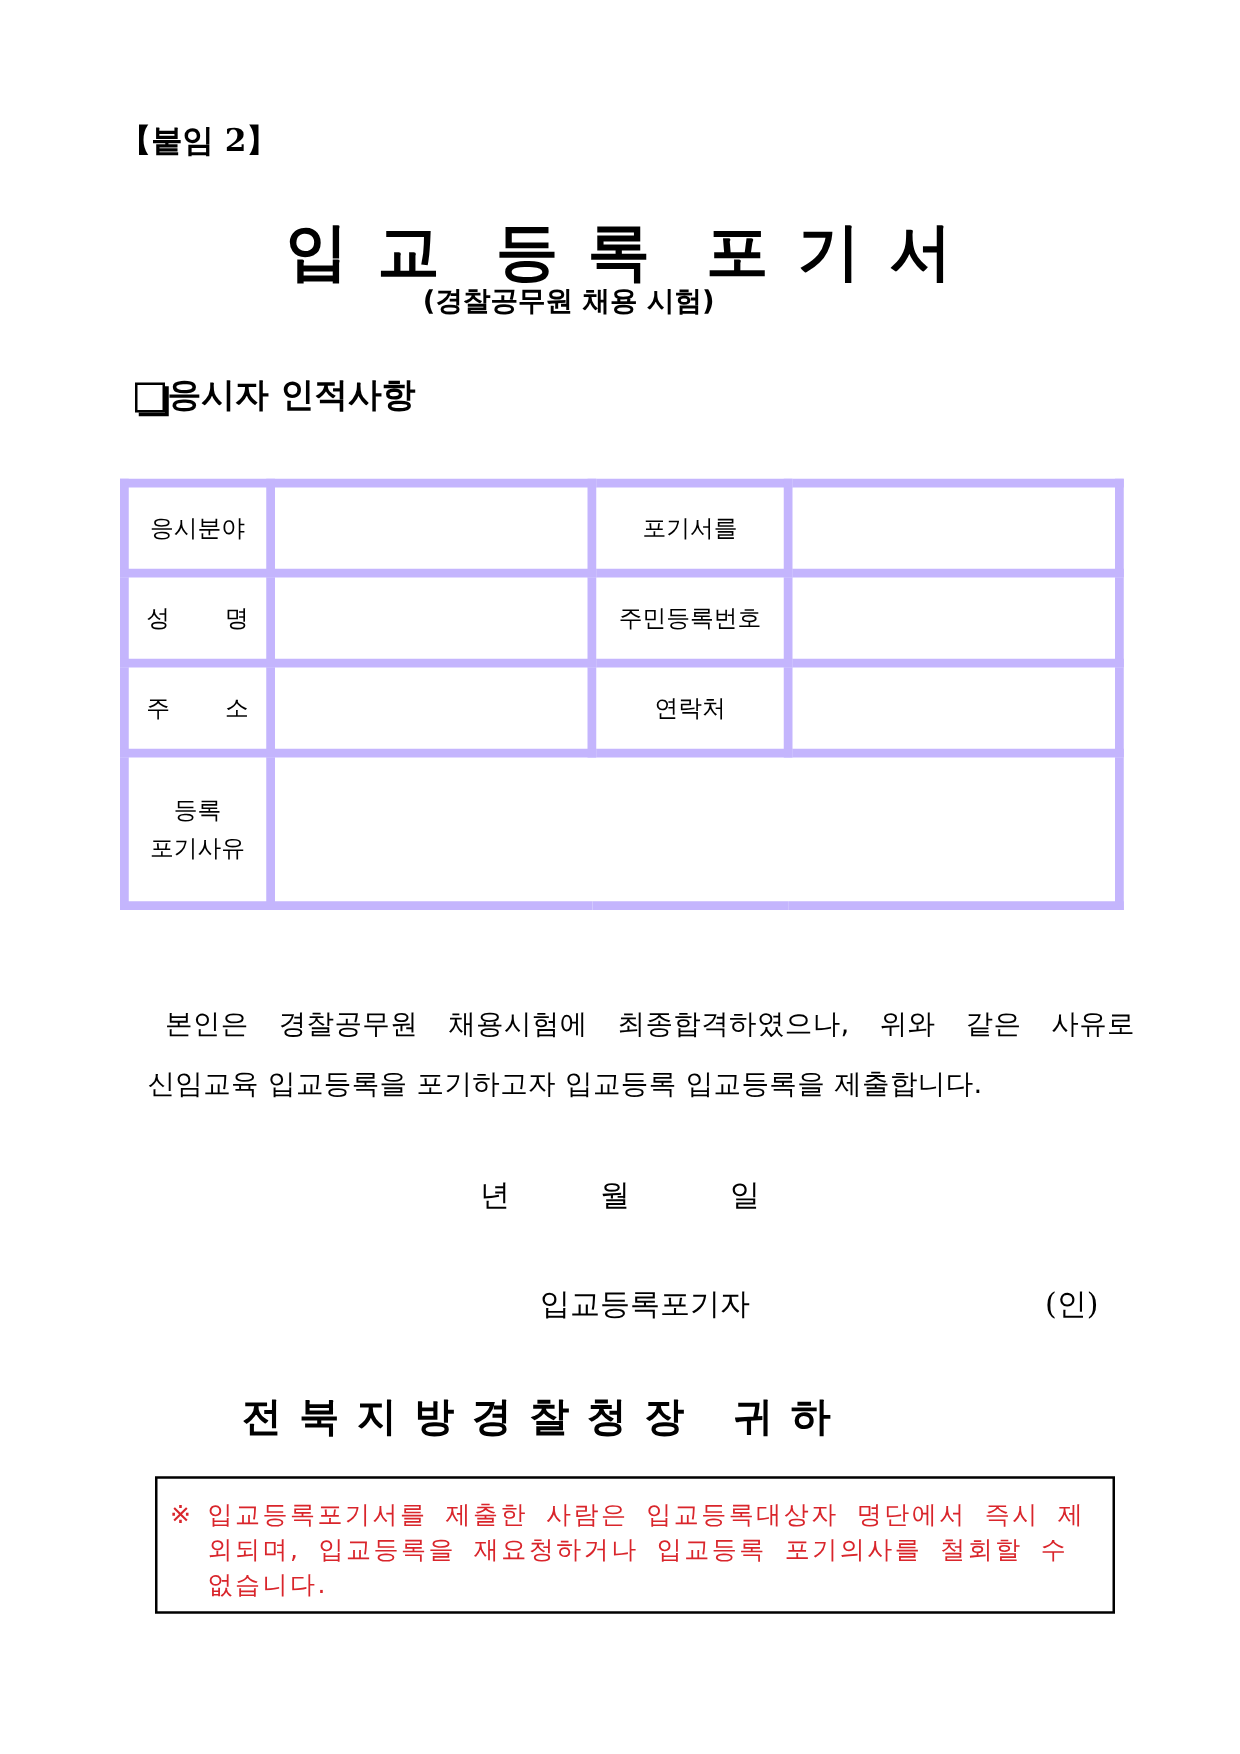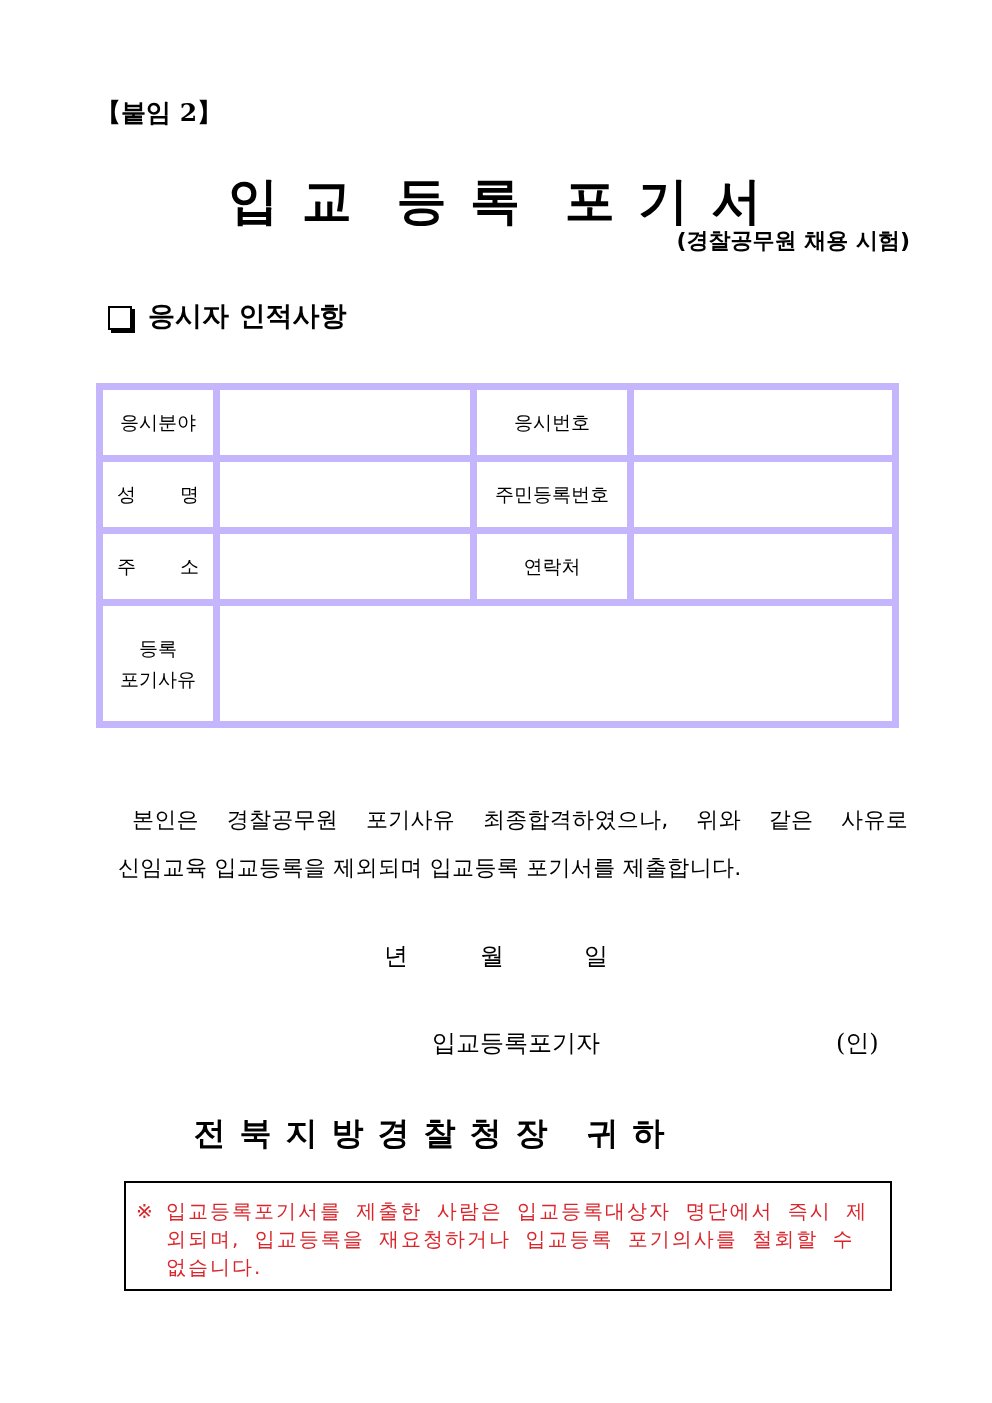--- a/index.html
+++ b/index.html
@@ -10,26 +10,26 @@
     .abs { position: absolute; }
     .attach-label {
       left: 96px; top: 96px; font-family: "DejaVu Serif", "Liberation Serif", serif;
       font-size: 25px; font-weight: bold; letter-spacing: 0px;
     }
     .title {
       left: 0; width: 992px; top: 168px; text-align: center;
       font-size: 50px; font-weight: bold; letter-spacing: 2px; word-spacing: 2px;
     }
     .subtitle {
-      left: 0; width: 910px; top: 226px; text-align: right;
+      left: 0; width: 910px; top: 226px; text-align: center;
       font-size: 22px; font-weight: bold;
     }
     .section {
       left: 108px; top: 298px; font-size: 27px; font-weight: bold;
-      display: flex; align-items: center; gap: 16px;
+      display: flex; align-items: center; gap: 2px;
     }
     .checkbox-icon {
       width: 20px; height: 20px; border: 2px solid #000; background: #fff;
       box-shadow: 3px 3px 0 #000; display: inline-block; margin-top: 4px;
     }
     table.info {
       position: absolute; left: 96px; top: 383px; width: 796px; height: 339px;
       border-collapse: collapse; border: 2px solid #000; table-layout: fixed;
     }
     table.info td {
@@ -86,21 +86,21 @@
   <colgroup>
     <col style="width:117px">
       <col style="width:257px">
       <col style="width:157px">
       <col style="width:265px">
   </colgroup>
   <tbody>
       <tr class="r">
     <td>응시분야</td>
     <td></td>
-    <td>응시번호</td>
+    <td>포기서를</td>
     <td></td>
   </tr>
   <tr class="r">
     <td>
       <div class="spread">
         <span>성</span>
         <span>명</span>
       </div>
     </td>
     <td></td>
@@ -124,22 +124,22 @@
         <div>등록</div>
         <div>포기사유</div>
       </div>
     </td>
     <td colspan="3"></td>
   </tr>
 </tbody>
   </table>
 
 <div class="abs statement">
-  <span class="l1">본인은 경찰공무원 포기사유 최종합격하였으나, 위와 같은 사유로</span>
-  <span>신임교육 입교등록을 제외되며 입교등록 포기서를 제출합니다.</span>
+  <span class="l1">본인은 경찰공무원 채용시험에 최종합격하였으나, 위와 같은 사유로</span>
+  <span>신임교육 입교등록을 포기하고자 입교등록 입교등록을 제출합니다.</span>
 </div>
 
 <div class="abs date-line">
   <span style="width:96px;">년</span>
   <span style="width:104px;">월</span>
   <span>일</span>
 </div>
 
 <div class="abs signer">입교등록포기자</div>
 <div class="abs seal">(인)</div>

